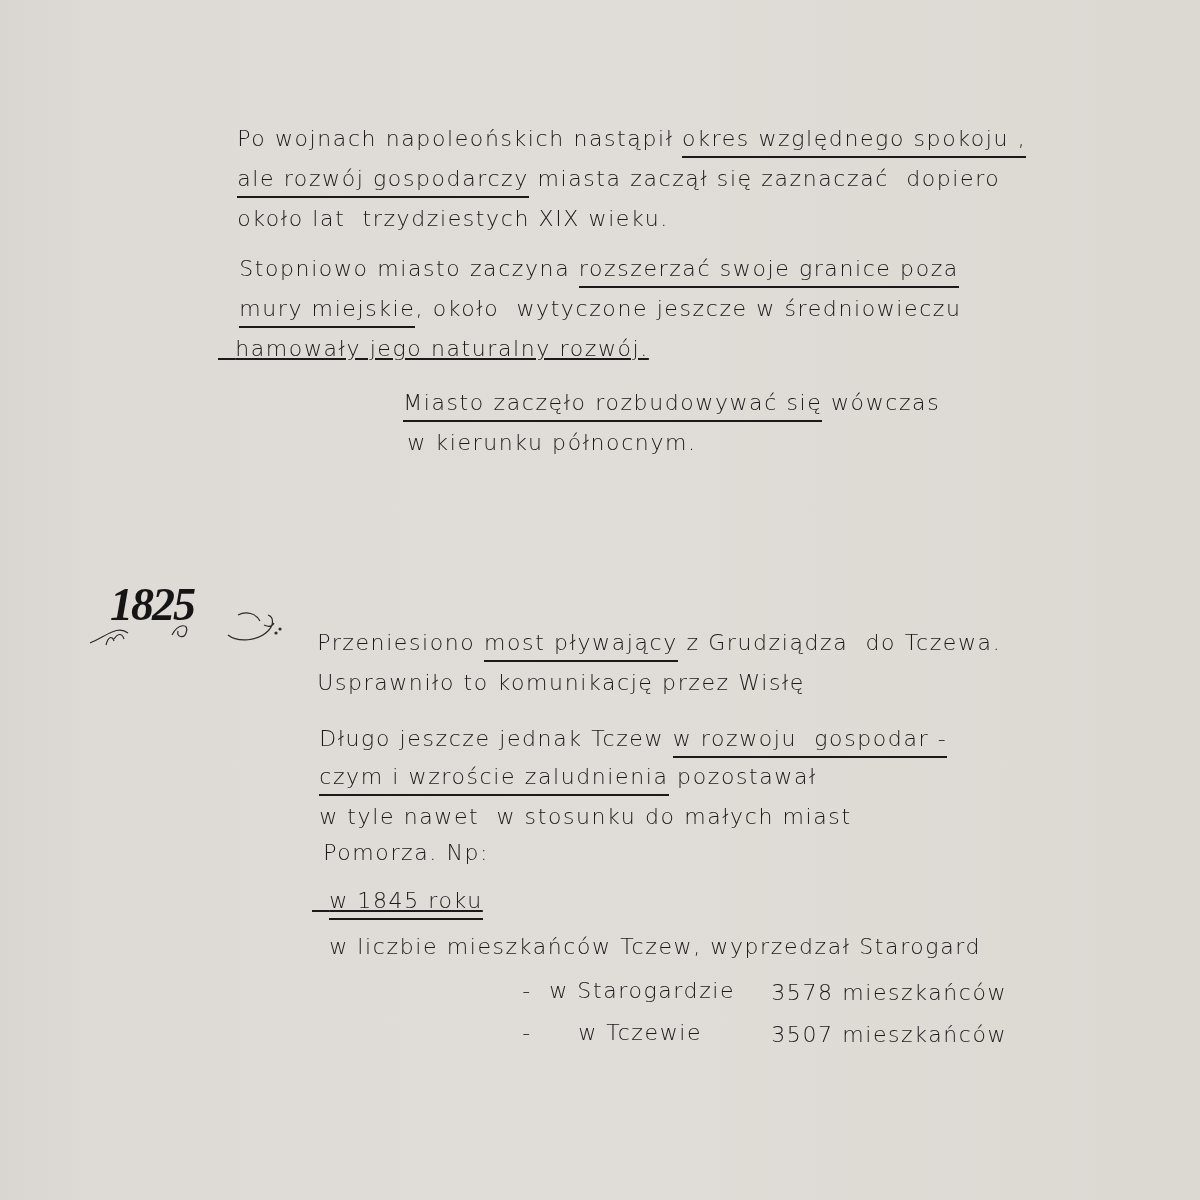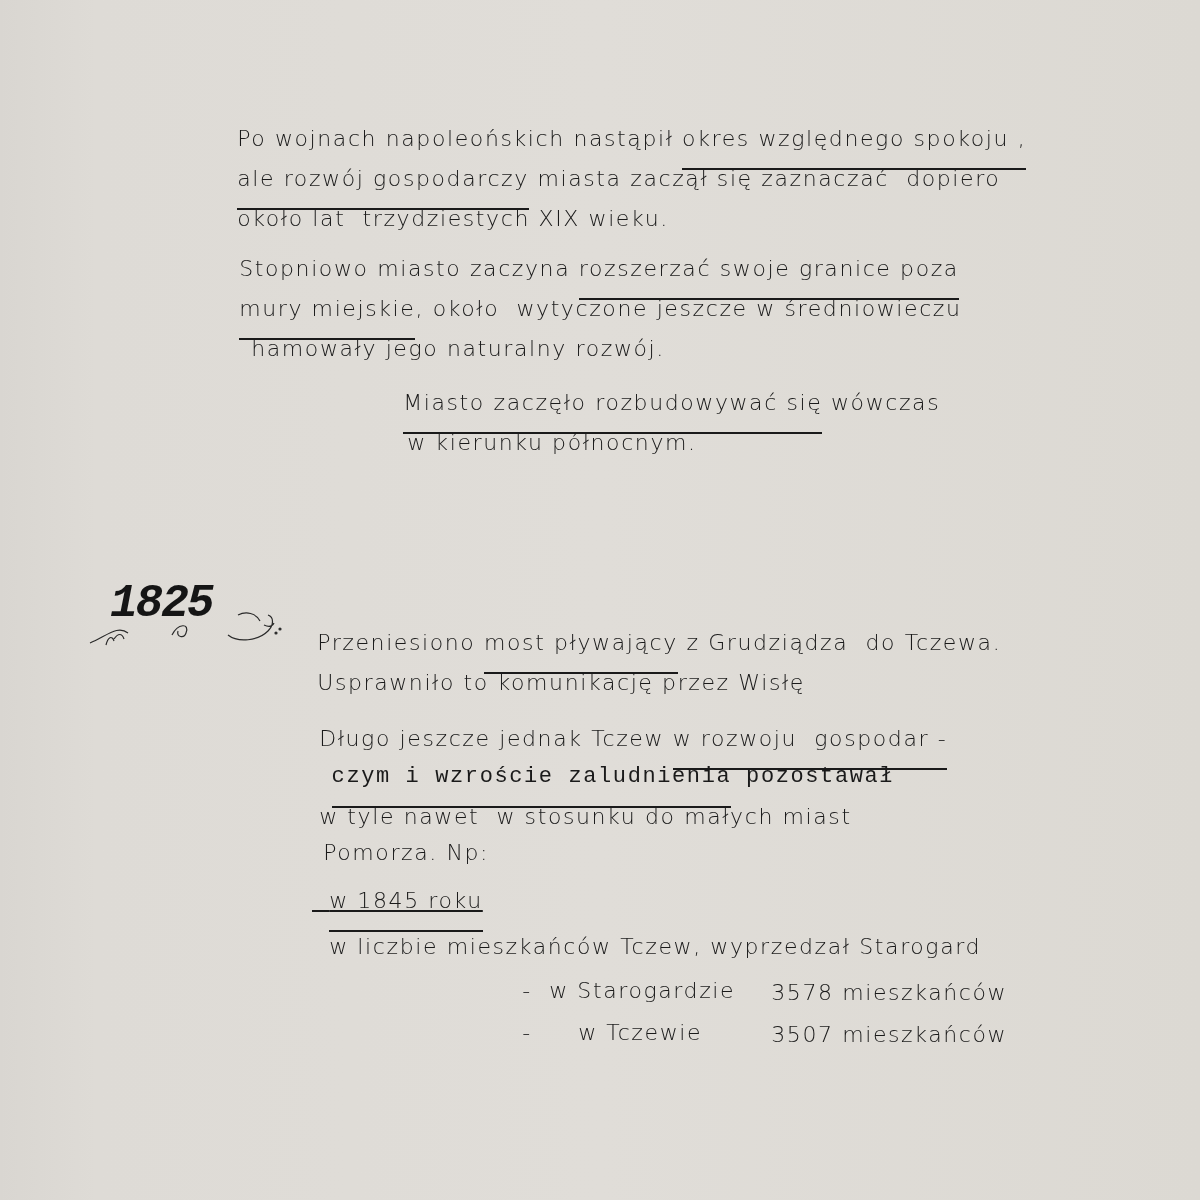--- a/index.html
+++ b/index.html
@@ -6,24 +6,24 @@
     body {
       width:1200px; height:1200px; position:relative; overflow:hidden;
       background: linear-gradient(90deg, #d9d6d1 0%, #dedbd6 8%, #e0ddd8 50%, #dcd9d3 100%);
       font-family: "DejaVu Sans", sans-serif;
       color:#1a1a1a;
     }
     .line {
       position:absolute; white-space:pre; font-size:22px; letter-spacing:1.6px;
       font-weight:300; line-height:26px;
     }
-    .u { border-bottom:2.5px solid #1a1a1a; padding-bottom:17px; }
+    .u { border-bottom:2.5px solid #1a1a1a; padding-bottom:5px; }
     .year {
       position:absolute; left:110px; top:578px;
-      font-family: Liberation Mono, monospace; font-weight:bold; font-size:46px;
+      font-family: Liberation Serif, serif; font-weight:bold; font-size:46px;
       letter-spacing:-2px; color:#151515; font-style:italic;
     }
     .flourish { position:absolute; left:88px; top:595px; }
   </style>
 </head>
 <body>
 
 <div class="line" style="left:220px; top:100px;">
   <span>Po wojnach napoleońskich nastąpił </span><span class="u">okres względnego spokoju ,</span>
 </div>
@@ -33,21 +33,21 @@
 <div class="line" style="left:220px; top:180px;">
   <span>około lat  trzydziestych XIX wieku.</span>
 </div>
 
 <div class="line" style="left:222px; top:230px;">
   <span>Stopniowo miasto zaczyna </span><span class="u">rozszerzać swoje granice poza</span>
 </div>
 <div class="line" style="left:222px; top:270px;">
   <span class="u">mury miejskie</span><span>, około  wytyczone jeszcze w średniowieczu</span>
 </div>
-<div class="line" style="left:234px; top:310px;">
+<div class="line" style="left:218px; top:310px;text-decoration:underline;">
   <span>hamowały jego naturalny rozwój.</span>
 </div>
 
 <div class="line" style="left:386px; top:364px;">
   <span class="u">Miasto zaczęło rozbudowywać się</span><span> wówczas</span>
 </div>
 <div class="line" style="left:390px; top:404px;">
   <span>w kierunku północnym.</span>
 </div>
 
@@ -65,21 +65,21 @@
 <div class="line" style="left:300px; top:604px;">
   <span>Przeniesiono </span><span class="u">most pływający</span><span> z Grudziądza  do Tczewa.</span>
 </div>
 <div class="line" style="left:300px; top:644px;">
   <span>Usprawniło to komunikację przez Wisłę</span>
 </div>
 
 <div class="line" style="left:302px; top:700px;">
   <span>Długo jeszcze jednak Tczew </span><span class="u">w rozwoju  gospodar -</span>
 </div>
-<div class="line" style="left:302px; top:738px;font-family:Liberation Mono, monospace;">
+<div class="line" style="left:302px; top:738px;">
   <span class="u">czym i wzroście zaludnienia</span><span> pozostawał</span>
 </div>
 <div class="line" style="left:302px; top:778px;text-align:right;">
   <span>w tyle nawet  w stosunku do małych miast</span>
 </div>
 <div class="line" style="left:306px; top:814px;">
   <span>Pomorza. Np:</span>
 </div>
 
 <div class="line" style="left:312px; top:862px;text-decoration:underline;">

